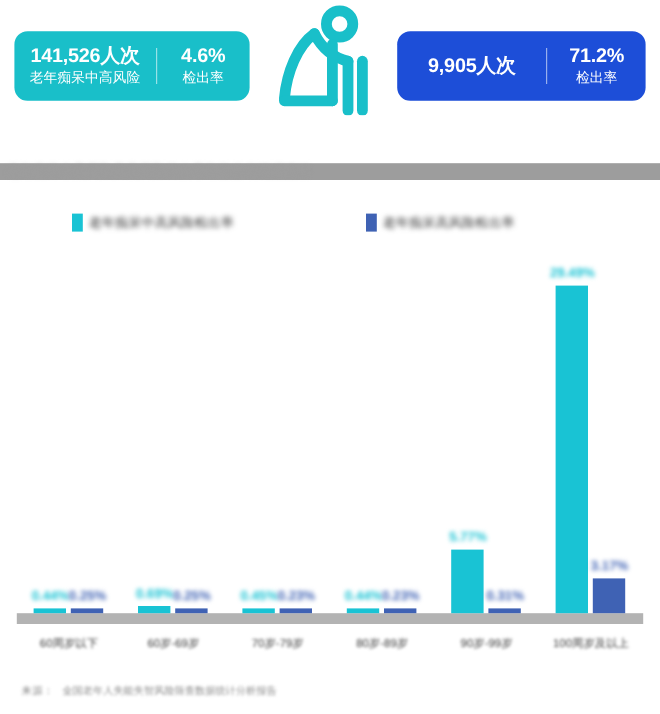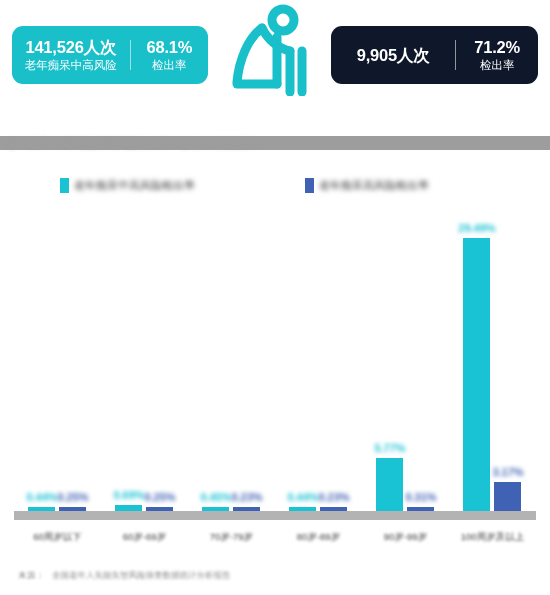--- a/index.html
+++ b/index.html
@@ -28,21 +28,21 @@
   }
   .badge.teal{
     left:12px;
     width:196px;
     background:#19bfc9;
     align-items:center;
   }
   .badge.blue{
     left:331px;
     width:207px;
-    background:#0f172a;
+    background:#1d4ed8;
   }
   .badge-cell{
     flex:1;
     text-align:center;
     padding:0 2px;
     box-sizing:border-box;
   }
   .badge-cell.main{flex:1.55;}
   .badge-div{
     width:1px;
@@ -207,21 +207,21 @@
 
 <div class="header">
 
   <div class="badge teal">
     <div class="badge-cell main">
       <div class="badge-big">141,526人次</div>
       <div class="badge-small">老年痴呆中高风险</div>
     </div>
     <div class="badge-div"></div>
     <div class="badge-cell">
-      <div class="badge-big">68.1%</div>
+      <div class="badge-big">4.6%</div>
       <div class="badge-small">检出率</div>
     </div>
   </div>
 
   <div class="person-icon">
     <svg viewBox="0 0 84 92" width="84" height="92" aria-hidden="true">
       <g fill="none" stroke="#19bfc9" stroke-width="9" stroke-linecap="round" stroke-linejoin="round">
         <circle cx="55" cy="16" r="11"></circle>
         <path d="M34 24 C20 34 11 56 9 78"></path>
         <path d="M34 24 C40 36 50 44 62 47"></path>

